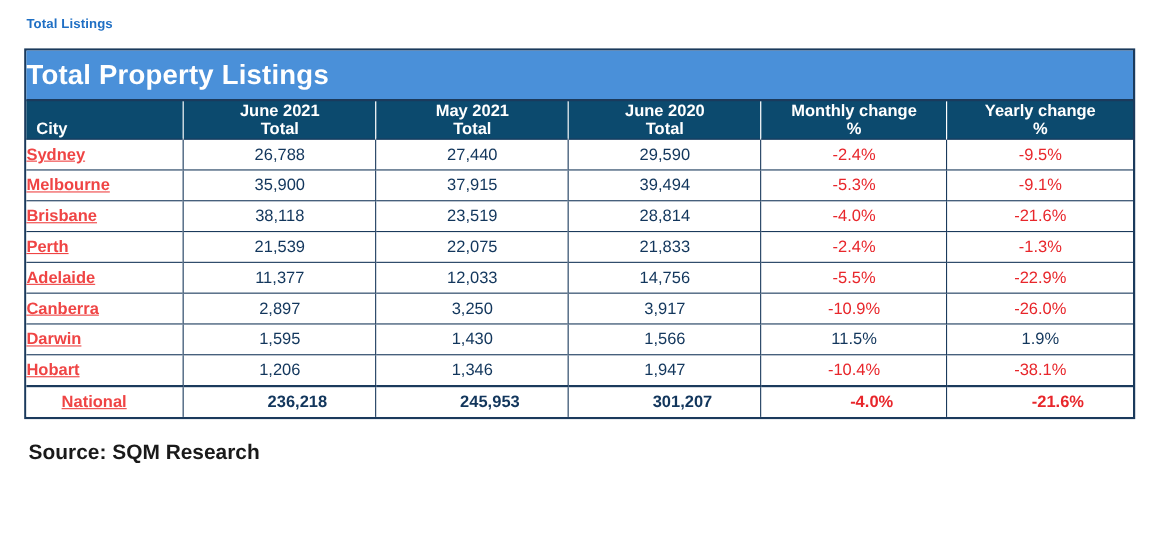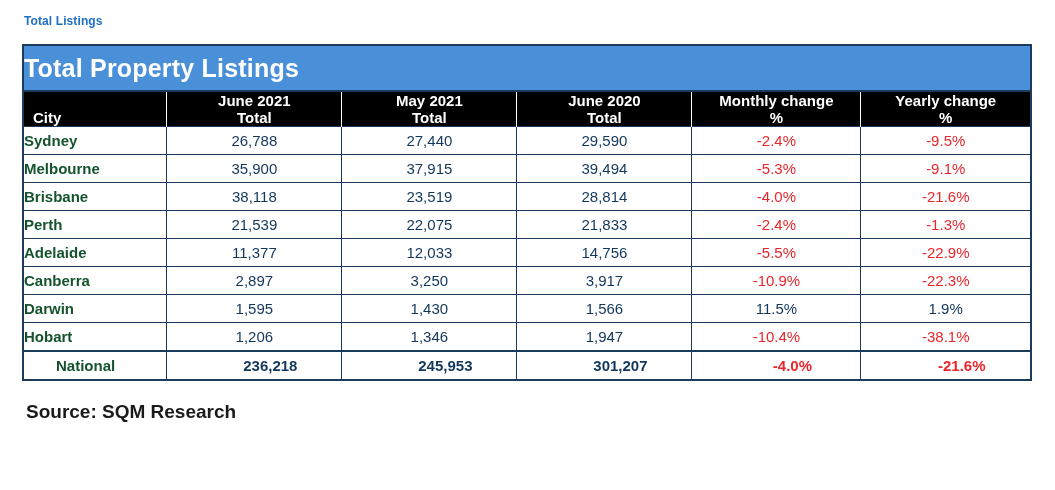--- a/index.html
+++ b/index.html
@@ -44,21 +44,21 @@
     background: #4a90d9;
     color: #ffffff;
     font-size: 25px;
     font-weight: bold;
     height: 44px;
     line-height: 44px;
     border-bottom: 2px solid #1b3a5c;
     letter-spacing: 0.2px;
   }
   .head-row td {
-    background: #000000;
+    background: #0c4a6e;
     color: #ffffff;
     font-weight: bold;
     font-size: 15px;
     text-align: center;
     vertical-align: top;
     padding: 6px 4px 7px 4px;
     border-right: 1px solid #ffffff;
   }
   .head-row td:last-child { border-right: none; }
   .head-row td.city-head {
@@ -78,21 +78,22 @@
     height: 27px;
     text-align: center;
     color: #12365c;
     background: #ffffff;
   }
   tbody tr td:last-child { border-right: none; }
   td.city-cell {
     text-align: left;
     padding-left: 9px;
     font-weight: bold;
-    color: #14532d;
+    color: #ef4444;
+    text-decoration: underline;
   }
   td.neg { color: #e8262b; }
   td.pos { color: #12365c; }
   tr.total-row td {
     font-weight: bold;
     border-top: 2px solid #1b3a5c;
     padding-left: 32px;
   }
   tr.total-row td.neg { color: #e8262b; }
   .source {
@@ -193,21 +194,21 @@
           <td>14,756</td>
           <td class="neg">-5.5%</td>
           <td class="neg">-22.9%</td>
         </tr>
         <tr>
           <td class="city-cell">Canberra</td>
           <td>2,897</td>
           <td>3,250</td>
           <td>3,917</td>
           <td class="neg">-10.9%</td>
-          <td class="neg">-22.3%</td>
+          <td class="neg">-26.0%</td>
         </tr>
         <tr>
           <td class="city-cell">Darwin</td>
           <td>1,595</td>
           <td>1,430</td>
           <td>1,566</td>
           <td class="pos">11.5%</td>
           <td class="pos">1.9%</td>
         </tr>
         <tr>

